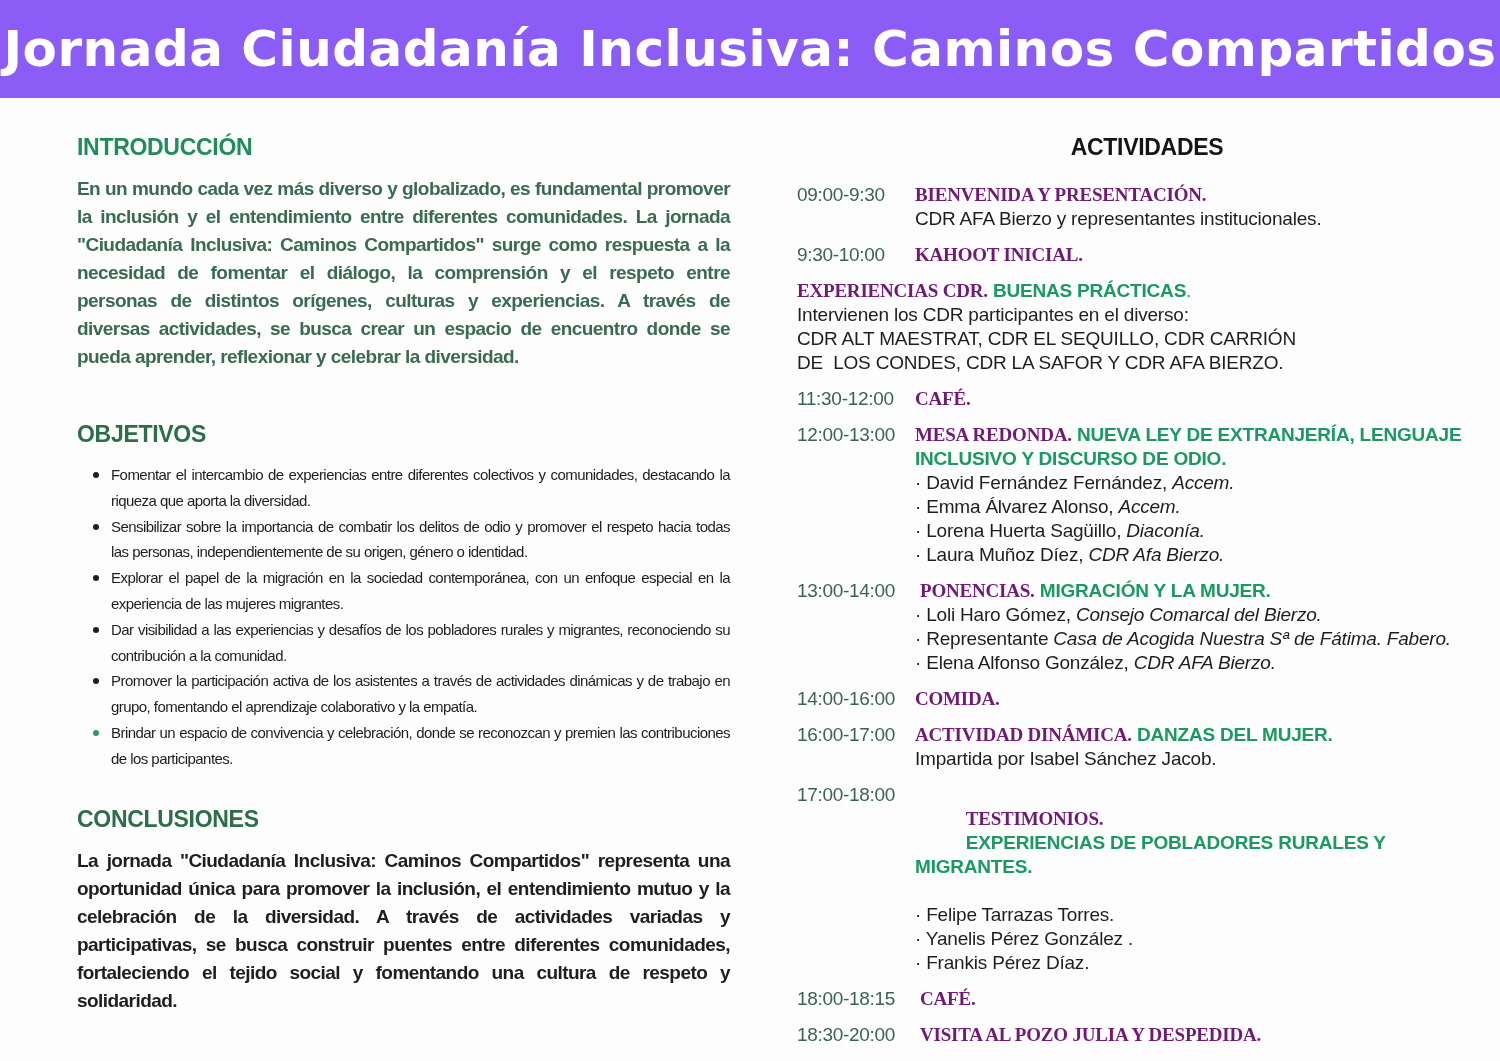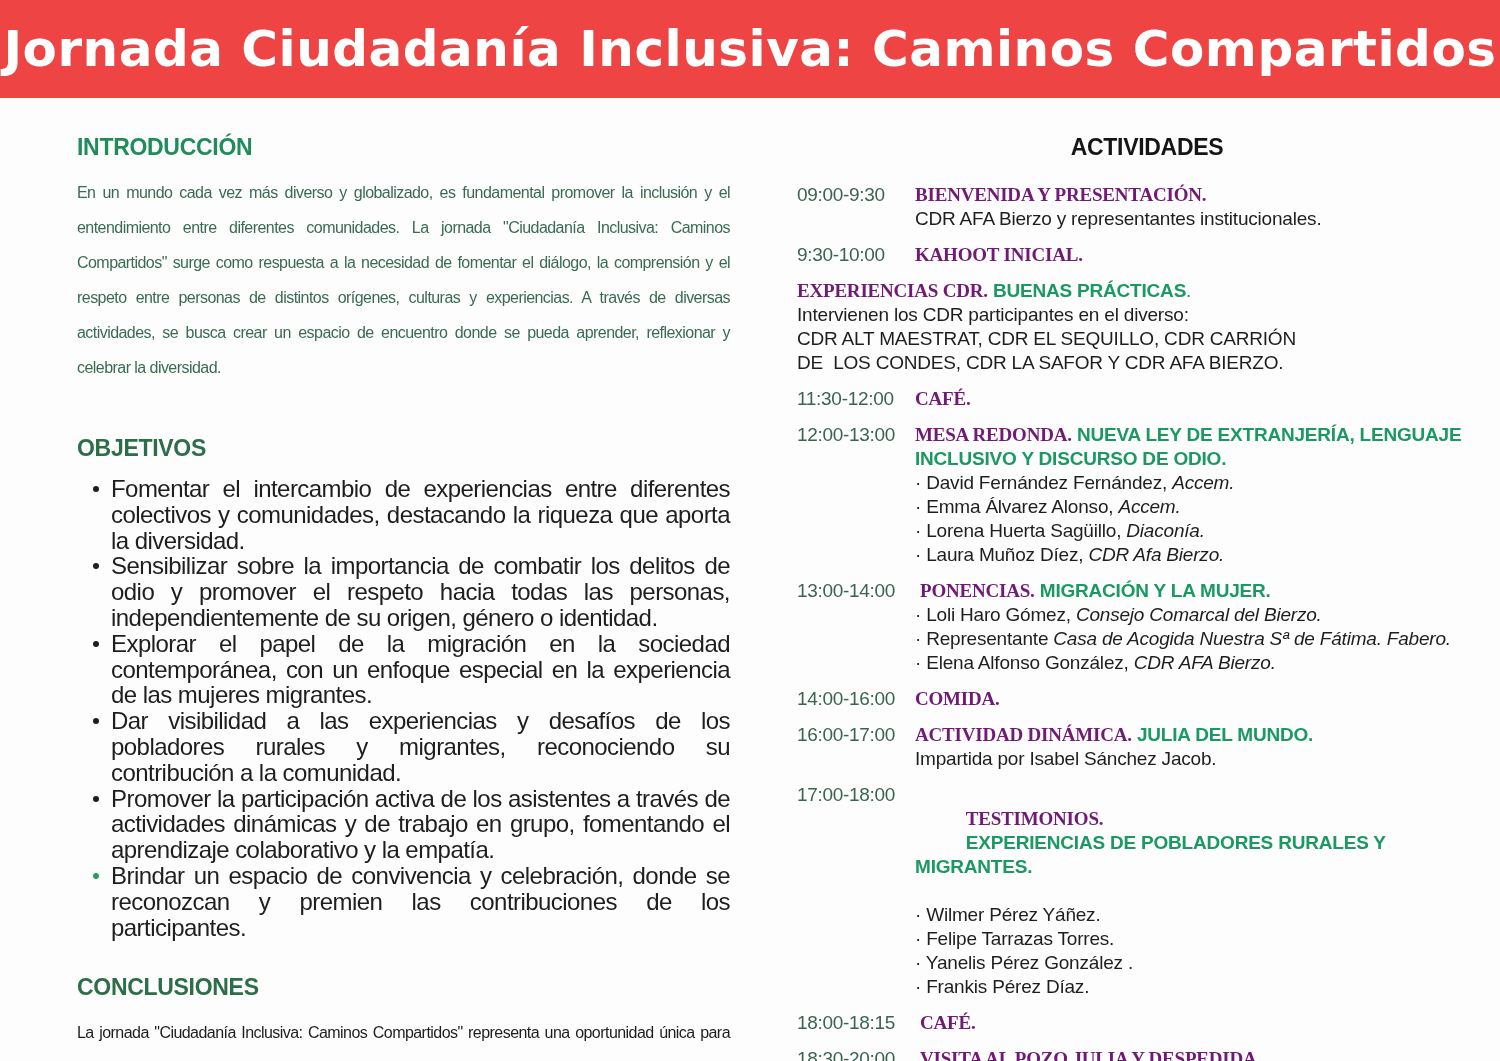--- a/index.html
+++ b/index.html
@@ -1,42 +1,42 @@
 <!DOCTYPE html>
 <html><head>
 <meta charset="utf-8">
 <style>
   * { box-sizing: border-box; margin: 0; padding: 0; }
   html, body { width: 1500px; height: 1061px; background: #fdfdfd; overflow: hidden; }
   body { font-family: "Liberation Sans", "DejaVu Sans", sans-serif; color: #1e1e1e; position: relative; }
   .header {
     position: absolute; left: 0; top: 0; width: 1500px; height: 98px;
-    background: #ef4444;
+    background: #8b5cf6;
     display: flex; align-items: center; justify-content: center;
   }
   .header h1 {
     font-family: "DejaVu Sans", sans-serif; font-weight: bold;
     color: #ffffff; font-size: 50px; letter-spacing: 0.5px; white-space: nowrap;
   }
   .left { position: absolute; left: 77px; top: 134px; width: 653px; }
   .right { position: absolute; left: 797px; top: 134px; width: 700px; }
   .sec-title {
     font-family: "Liberation Sans", sans-serif; font-weight: bold;
     font-size: 23px; color: #2b6e48; letter-spacing: -0.3px;
   }
   .sec-title.intro { color: #1f8c5a; }
   .sec-title.act { color: #151515; text-align: center; }
   .para {
-    font-size: 16px; line-height: 35px; text-align: justify; letter-spacing: -0.55px;
+    font-size: 19px; line-height: 28px; text-align: justify; letter-spacing: -0.55px; font-weight: bold;
   }
   .intro-text { color: #3a6b52; margin-top: 14px; }
   .concl-text { color: #1e1e1e; margin-top: 14px; }
   .obj-list { list-style: none; margin-top: 14px; }
   .obj-list li {
-    position: relative; padding-left: 34px; font-size: 24px; line-height: 25.8px;
+    position: relative; padding-left: 34px; font-size: 15px; line-height: 25.8px;
     text-align: justify; letter-spacing: -0.55px; color: #1e1e1e;
   }
   .obj-list li .bullet {
     position: absolute; left: 16px; top: 10px; width: 6px; height: 6px;
     border-radius: 50%; background: #1e1e1e;
   }
   .obj-list li .bullet.green { background: #2e9a62; }
   .schedule { margin-top: 22px; }
   .slot { display: flex; margin-bottom: 12px; }
   .time { width: 118px; flex-shrink: 0; font-size: 19px; line-height: 24px; color: #3a6350; letter-spacing: -0.3px; }
@@ -152,34 +152,33 @@
       <div class="body">
         <div class="t-dark">COMIDA.</div>
       </div>
     </div>
 
     <div class="slot">
       <div class="time">16:00-17:00</div>
       <div class="body">
         <div>
           <span class="t-dark">ACTIVIDAD DINÁMICA.</span>
-          <span class="t-bright">JULIA DEL MUNDO.</span>
+          <span class="t-bright">DANZAS DEL MUJER.</span>
         </div>
         <div class="desc">Impartida por Isabel Sánchez Jacob.</div>
       </div>
     </div>
 
     <div class="slot">
       <div class="time">17:00-18:00</div>
       <div class="body">
         <div style="white-space:pre-wrap;">
           <span class="t-dark">TESTIMONIOS.</span>
           <span class="t-bright">EXPERIENCIAS DE POBLADORES RURALES Y  MIGRANTES.</span>
         </div>
-        <div class="desc">· Wilmer Pérez Yáñez.</div>
         <div class="desc">· Felipe Tarrazas Torres.</div>
         <div class="desc">· Yanelis Pérez González .</div>
         <div class="desc">· Frankis Pérez Díaz.</div>
       </div>
     </div>
 
     <div class="slot">
       <div class="time">18:00-18:15</div>
       <div class="body shift">
         <div class="t-dark">CAFÉ.</div>

